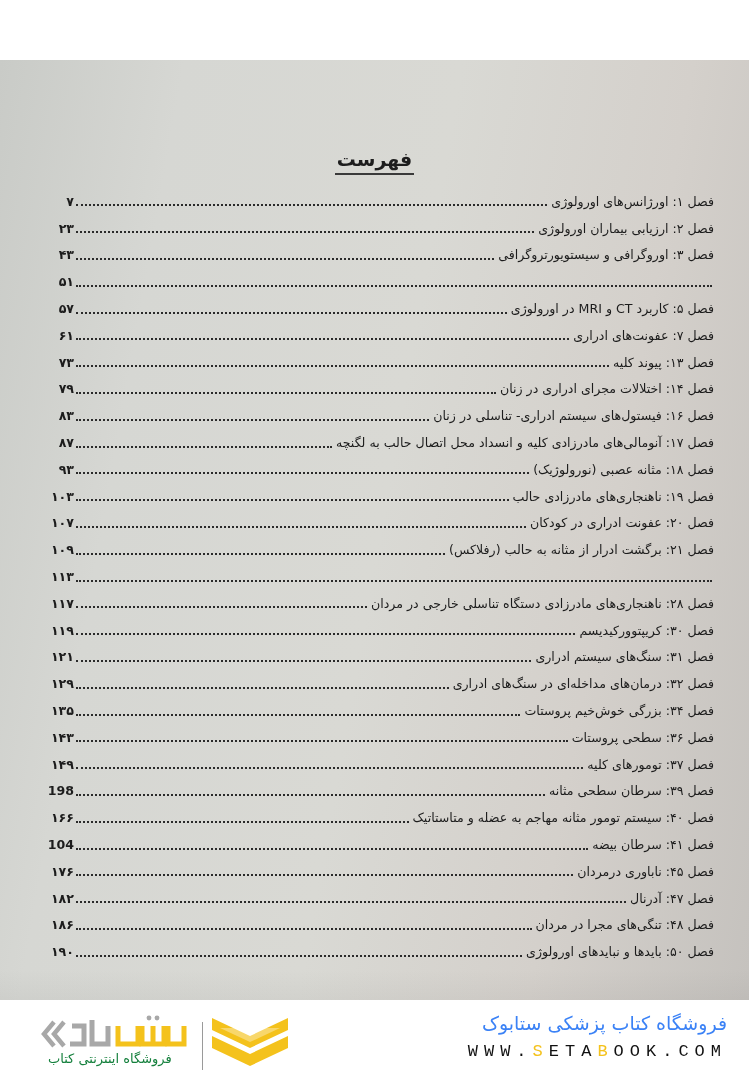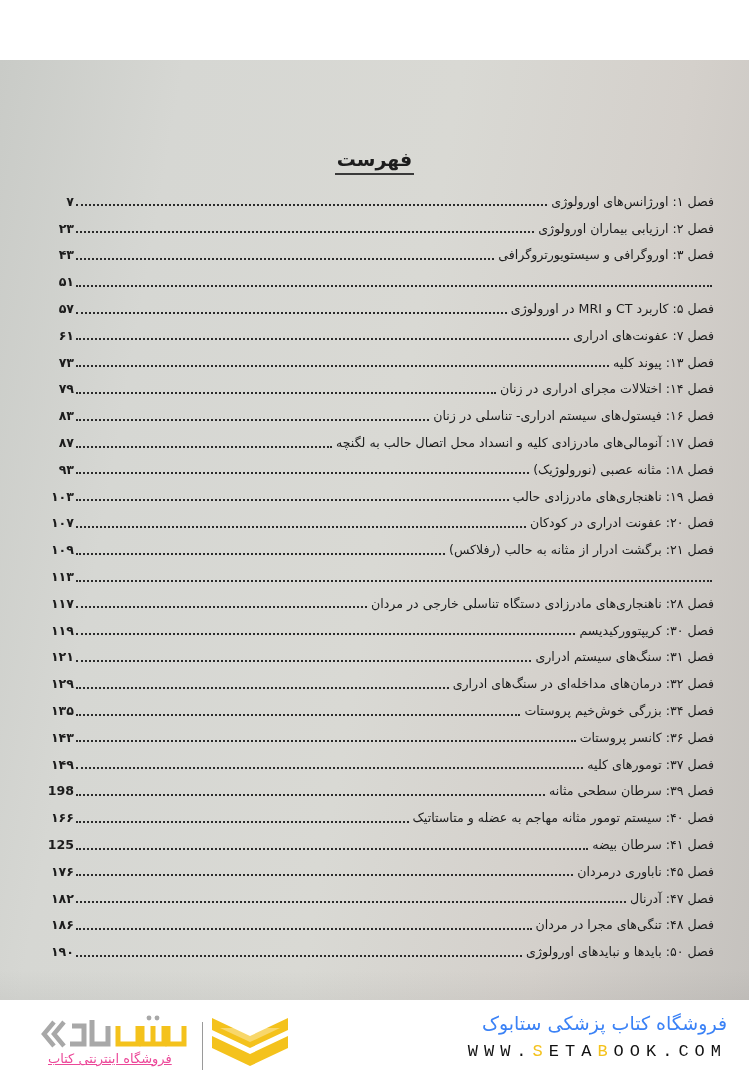--- a/index.html
+++ b/index.html
@@ -52,21 +52,21 @@
   }
   .shop-url {
     position: absolute; right: 22px; top: 42px;
     font-size: 17px; letter-spacing: 6px; color: #111111; font-family: Liberation Mono, monospace;
   }
   .shop-url .accent { color: #f4c21c; }
   .logo-chevron { position: absolute; left: 212px; top: 14px; width: 76px; height: 56px; }
   .logo-divider { position: absolute; left: 202px; top: 22px; width: 1px; height: 48px; background: #9a9a9a; }
   .logo-word { position: absolute; left: 36px; top: 14px; width: 160px; height: 36px; }
   .logo-sub {
-    position: absolute; left: 48px; top: 51px; direction: rtl; font-size: 13px; color: #ec4899; text-decoration: underline;
+    position: absolute; left: 48px; top: 51px; direction: rtl; font-size: 13px; color: #15803d;
   }
 </style>
 </head>
 <body>
 
 <div class="page">
   <div class="toc-title">
     <span>فهرست</span>
   </div>
   <div class="toc-list" id="toc-list">
@@ -162,21 +162,21 @@
         <span class="toc-text">فصل ۳۲: درمان‌های مداخله‌ای در سنگ‌های ادراری</span>
         <span class="toc-leader"></span>
         <span class="toc-page">۱۲۹</span>
       </div>
       <div class="toc-row">
         <span class="toc-text">فصل ۳۴: بزرگی خوش‌خیم پروستات</span>
         <span class="toc-leader"></span>
         <span class="toc-page">۱۳۵</span>
       </div>
       <div class="toc-row">
-        <span class="toc-text">فصل ۳۶: کانسر پروستات</span>
+        <span class="toc-text">فصل ۳۶: سطحی پروستات</span>
         <span class="toc-leader"></span>
         <span class="toc-page">۱۴۳</span>
       </div>
       <div class="toc-row">
         <span class="toc-text">فصل ۳۷: تومورهای کلیه</span>
         <span class="toc-leader"></span>
         <span class="toc-page">۱۴۹</span>
       </div>
       <div class="toc-row">
         <span class="toc-text">فصل ۳۹: سرطان سطحی مثانه</span>
@@ -184,21 +184,21 @@
         <span class="toc-page">198</span>
       </div>
       <div class="toc-row">
         <span class="toc-text">فصل ۴۰: سیستم تومور مثانه مهاجم به عضله و متاستاتیک</span>
         <span class="toc-leader"></span>
         <span class="toc-page">۱۶۶</span>
       </div>
       <div class="toc-row">
         <span class="toc-text">فصل ۴۱: سرطان بیضه</span>
         <span class="toc-leader"></span>
-        <span class="toc-page">125</span>
+        <span class="toc-page">104</span>
       </div>
       <div class="toc-row">
         <span class="toc-text">فصل ۴۵: ناباوری درمردان</span>
         <span class="toc-leader"></span>
         <span class="toc-page">۱۷۶</span>
       </div>
       <div class="toc-row">
         <span class="toc-text">فصل ۴۷: آدرنال</span>
         <span class="toc-leader"></span>
         <span class="toc-page">۱۸۲</span>

